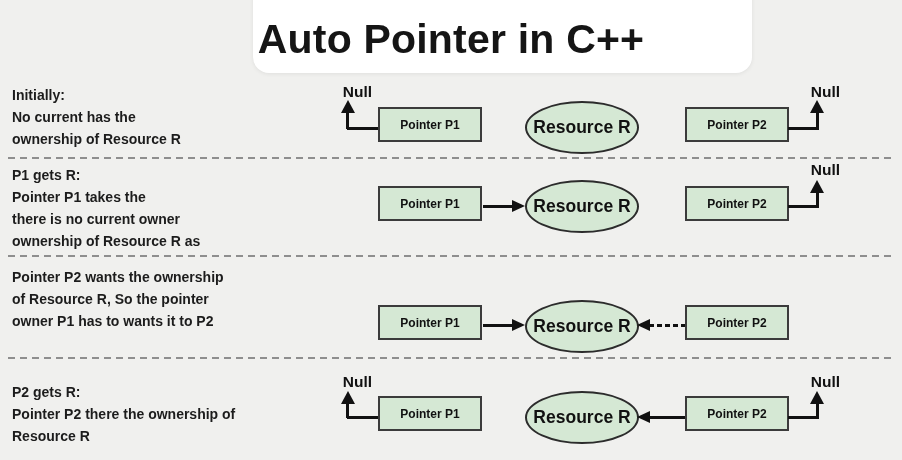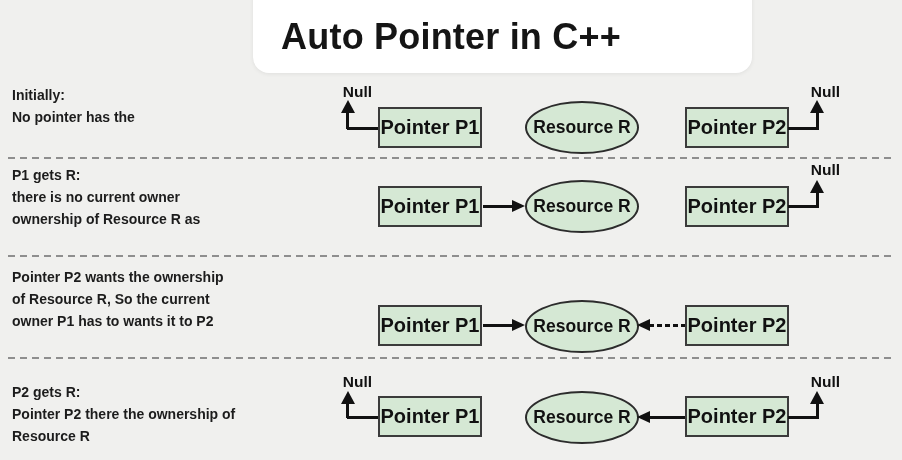--- a/index.html
+++ b/index.html
@@ -5,29 +5,29 @@
   :root{
     --canvas-bg:#f0f0ee; --card-bg:#ffffff; --node-fill:#d5e8d4;
     --node-border:#3b3b3b; --line:#111111; --separator:#8e8e8e; --text:#1c1c1c;
   }
   html,body{margin:0;padding:0;background:var(--canvas-bg);}
   .canvas{position:relative;width:902px;height:460px;overflow:hidden;
     background:var(--canvas-bg);font-family:"Liberation Sans",sans-serif;color:var(--text);}
   .abs{position:absolute;}
   .title-card{left:253px;top:-20px;width:499px;height:93px;background:var(--card-bg);
     border-radius:16px;box-shadow:0 1px 4px rgba(0,0,0,0.07);}
-  .page-title{left:0;top:16px;width:902px;text-align:center;font-size:36px;
+  .page-title{left:0;top:16px;width:902px;text-align:center;font-size:41px;
     font-weight:700;color:#151515;letter-spacing:0.2px;}
   .sep{left:8px;width:886px;height:2px;
     background:repeating-linear-gradient(90deg,var(--separator) 0 7px,transparent 7px 12px);}
   .caption{left:12px;font-size:14px;font-weight:700;line-height:22px;color:var(--text);}
   .cap-line{display:block;white-space:nowrap;}
-  .box{width:104px;height:41px;background:var(--node-fill);border:2px solid var(--node-border);
+  .box{width:104px;height:35px;background:var(--node-fill);border:2px solid var(--node-border);
     box-sizing:border-box;display:flex;align-items:center;justify-content:center;
-    font-size:20px;font-weight:700;color:#111;}
+    font-size:12px;font-weight:700;color:#111;}
   .ellipse{width:114px;height:53px;background:var(--node-fill);border:2px solid #2c2c2c;
     box-sizing:border-box;border-radius:50%;display:flex;align-items:center;justify-content:center;
     font-size:17.5px;font-weight:700;color:#111;}
   .hline{height:3px;background:var(--line);}
   .vline{width:3px;background:var(--line);}
   .dashes{height:3px;
     background:repeating-linear-gradient(90deg,var(--line) 0 5px,transparent 5px 8px);}
   .ah-up{width:0;height:0;border-left:7px solid transparent;border-right:7px solid transparent;
     border-bottom:13px solid var(--line);}
   .ah-right{width:0;height:0;border-top:6.5px solid transparent;border-bottom:6.5px solid transparent;
@@ -43,55 +43,57 @@
 
   <div class="abs title-card"></div>
   <div class="abs page-title">Auto Pointer in C++</div>
 
   <div class="abs sep" style="top:157px;"></div>
   <div class="abs sep" style="top:255px;"></div>
   <div class="abs sep" style="top:357px;"></div>
 
   <div class="abs caption" style="top:84px;">
     <span class="cap-line">Initially:</span>
-    <span class="cap-line">No pointer has the</span>
+    <span class="cap-line">No current has the</span>
+    <span class="cap-line">ownership of Resource R</span>
   </div>
 
   <div class="abs null-label" style="left:328px;top:83px;">Null</div>
   <div class="abs ah-up" style="left:341px;top:100px;"></div>
   <div class="abs vline" style="left:346px;top:112px;height:17px;"></div>
   <div class="abs hline" style="left:347px;top:127px;width:31px;"></div>
   <div class="abs box" style="left:378px;top:107px;">Pointer P1</div>
   <div class="abs ellipse" style="left:525px;top:101px;">Resource R</div>
   <div class="abs box" style="left:685px;top:107px;">Pointer P2</div>
 
   <div class="abs hline" style="left:788px;top:127px;width:31px;"></div>
   <div class="abs vline" style="left:816px;top:112px;height:17px;"></div>
   <div class="abs ah-up" style="left:810px;top:100px;"></div>
   <div class="abs null-label" style="left:796px;top:83px;">Null</div>
 
   <div class="abs caption" style="top:164px;">
     <span class="cap-line">P1 gets R:</span>
+    <span class="cap-line">Pointer P1 takes the</span>
     <span class="cap-line">there is no current owner</span>
     <span class="cap-line">ownership of Resource R as</span>
   </div>
   <div class="abs box" style="left:378px;top:186px;">Pointer P1</div>
   <div class="abs hline" style="left:483px;top:205px;width:30px;"></div>
   <div class="abs ah-right" style="left:512px;top:200px;"></div>
   <div class="abs ellipse" style="left:525px;top:180px;">Resource R</div>
   <div class="abs box" style="left:685px;top:186px;">Pointer P2</div>
 
   <div class="abs hline" style="left:788px;top:205px;width:31px;"></div>
   <div class="abs vline" style="left:816px;top:191px;height:16px;"></div>
   <div class="abs ah-up" style="left:810px;top:180px;"></div>
   <div class="abs null-label" style="left:796px;top:161px;">Null</div>
 
   <div class="abs caption" style="top:266px;">
     <span class="cap-line">Pointer P2 wants the ownership</span>
-    <span class="cap-line">of Resource R, So the current</span>
+    <span class="cap-line">of Resource R, So the pointer</span>
     <span class="cap-line">owner P1 has to wants it to P2</span>
   </div>
   <div class="abs box" style="left:378px;top:305px;">Pointer P1</div>
   <div class="abs hline" style="left:483px;top:324px;width:30px;"></div>
   <div class="abs ah-right" style="left:512px;top:319px;"></div>
   <div class="abs ellipse" style="left:525px;top:300px;">Resource R</div>
   <div class="abs ah-left" style="left:637px;top:319px;"></div>
   <div class="abs dashes" style="left:649px;top:324px;width:37px;"></div>
   <div class="abs box" style="left:685px;top:305px;">Pointer P2</div>
 

